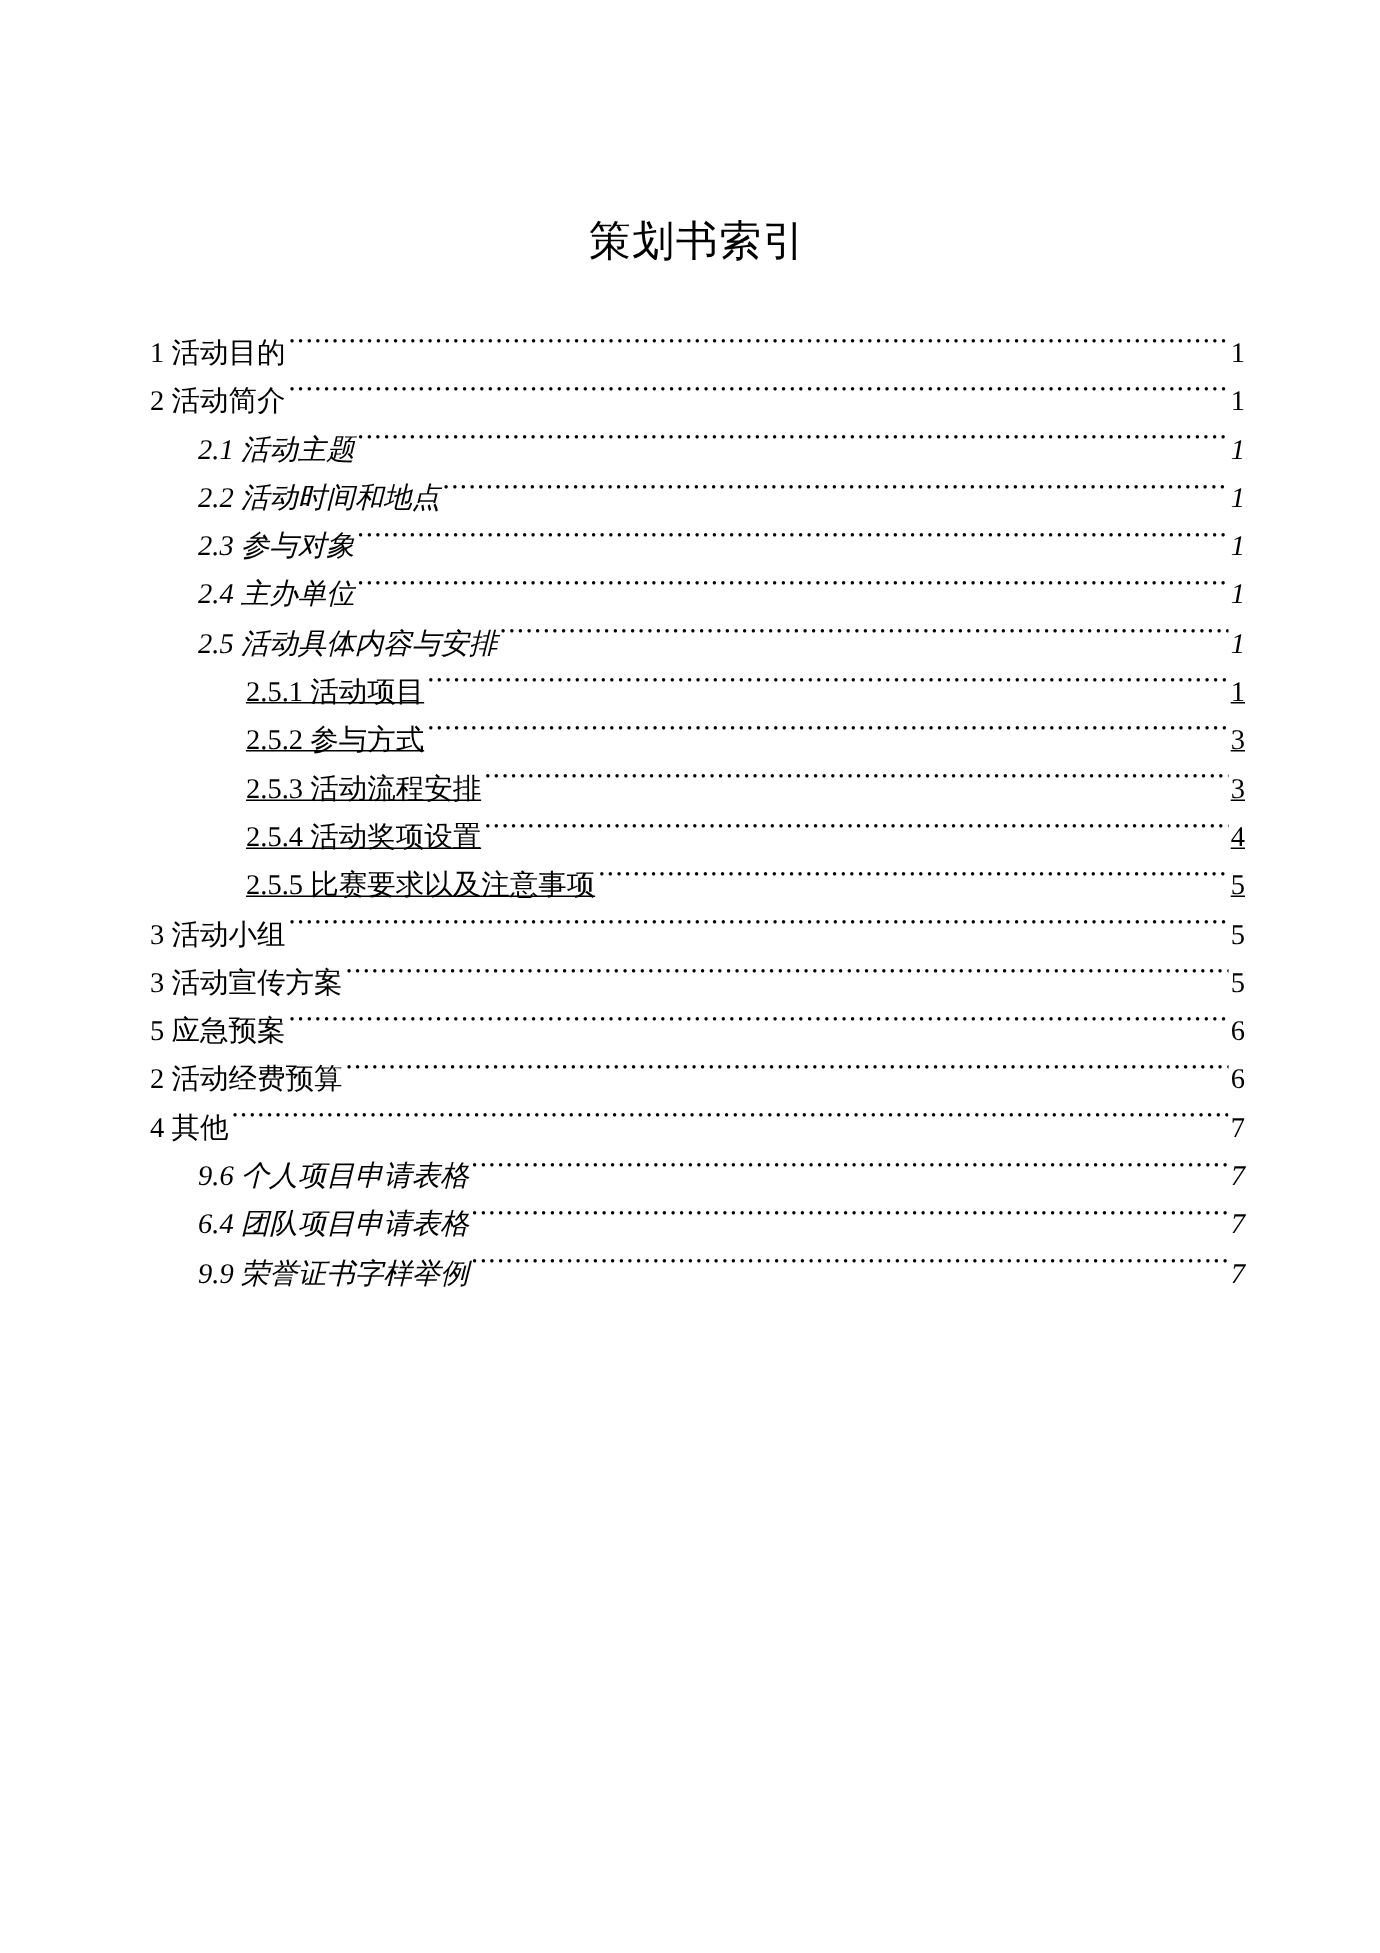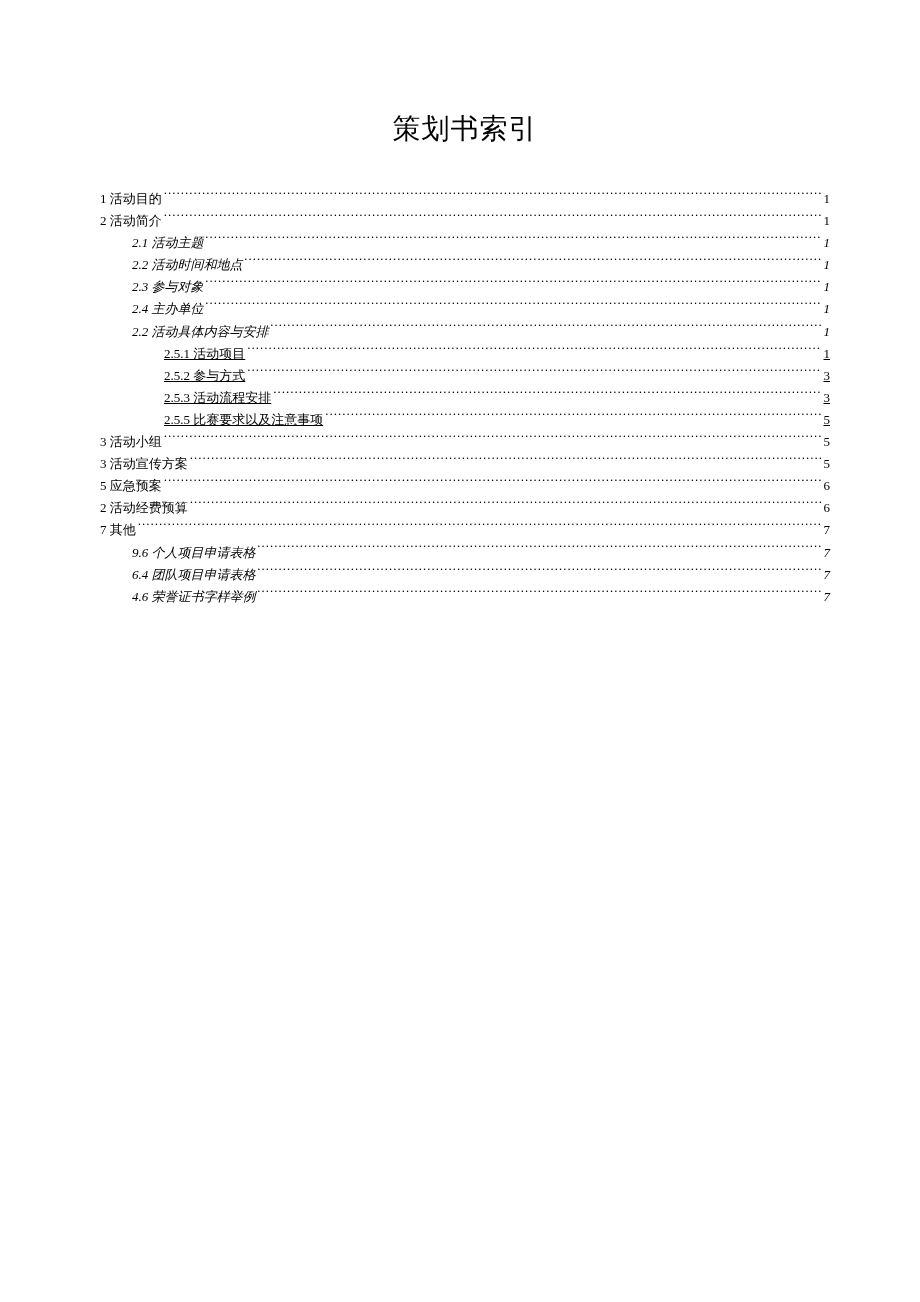--- a/index.html
+++ b/index.html
@@ -9,31 +9,32 @@
     }
     body {
       background: #ffffff;
       width: 920px;
       height: 1302px;
       font-family: "SimSun", "宋体", serif;
       color: #000000;
     }
     .page {
       padding: 110px 90px 0 100px;
+      margin-top: 32px;
     }
     .title {
       text-align: center;
       font-size: 28px;
       font-weight: normal;
       font-family: "SimSun", "宋体", serif;
       margin-bottom: 40px;
       letter-spacing: 1px;
     }
     .toc {
-      font-size: 13px;
+      font-size: 19px;
       line-height: 1.7;
     }
     .toc-entry {
       display: flex;
       align-items: baseline;
       margin-bottom: 0;
       white-space: nowrap;
     }
     .toc-entry.level-1 {
       padding-left: 0;
@@ -99,38 +100,43 @@
         <span class="toc-label">2.3  参与对象</span>
         <span class="toc-dots"></span>
         <span class="toc-page">1</span>
       </div>
       <div class="toc-entry level-2">
         <span class="toc-label">2.4  主办单位</span>
         <span class="toc-dots"></span>
         <span class="toc-page">1</span>
       </div>
       <div class="toc-entry level-2">
-        <span class="toc-label">2.2  活动具体内容与安排</span>
+        <span class="toc-label">2.5  活动具体内容与安排</span>
         <span class="toc-dots"></span>
         <span class="toc-page">1</span>
       </div>
       <div class="toc-entry level-3">
         <span class="toc-label">2.5.1 活动项目</span>
         <span class="toc-dots"></span>
         <span class="toc-page">1</span>
       </div>
       <div class="toc-entry level-3">
         <span class="toc-label">2.5.2  参与方式</span>
         <span class="toc-dots"></span>
         <span class="toc-page">3</span>
       </div>
       <div class="toc-entry level-3">
         <span class="toc-label">2.5.3  活动流程安排</span>
         <span class="toc-dots"></span>
         <span class="toc-page">3</span>
+      </div>
+      <div class="toc-entry level-3">
+        <span class="toc-label">2.5.4  活动奖项设置</span>
+        <span class="toc-dots"></span>
+        <span class="toc-page">4</span>
       </div>
       <div class="toc-entry level-3">
         <span class="toc-label">2.5.5  比赛要求以及注意事项</span>
         <span class="toc-dots"></span>
         <span class="toc-page">5</span>
       </div>
       <div class="toc-entry level-1">
         <span class="toc-label">3  活动小组</span>
         <span class="toc-dots"></span>
         <span class="toc-page">5</span>
@@ -144,33 +150,33 @@
         <span class="toc-label">5 应急预案</span>
         <span class="toc-dots"></span>
         <span class="toc-page">6</span>
       </div>
       <div class="toc-entry level-1">
         <span class="toc-label">2 活动经费预算</span>
         <span class="toc-dots"></span>
         <span class="toc-page">6</span>
       </div>
       <div class="toc-entry level-1">
-        <span class="toc-label">7  其他</span>
+        <span class="toc-label">4  其他</span>
         <span class="toc-dots"></span>
         <span class="toc-page">7</span>
       </div>
       <div class="toc-entry level-2">
         <span class="toc-label">9.6  个人项目申请表格</span>
         <span class="toc-dots"></span>
         <span class="toc-page">7</span>
       </div>
       <div class="toc-entry level-2">
         <span class="toc-label">6.4  团队项目申请表格</span>
         <span class="toc-dots"></span>
         <span class="toc-page">7</span>
       </div>
       <div class="toc-entry level-2">
-        <span class="toc-label">4.6 荣誉证书字样举例</span>
+        <span class="toc-label">9.9 荣誉证书字样举例</span>
         <span class="toc-dots"></span>
         <span class="toc-page">7</span>
       </div>
     </div>
 </div>
 
 </body></html>

